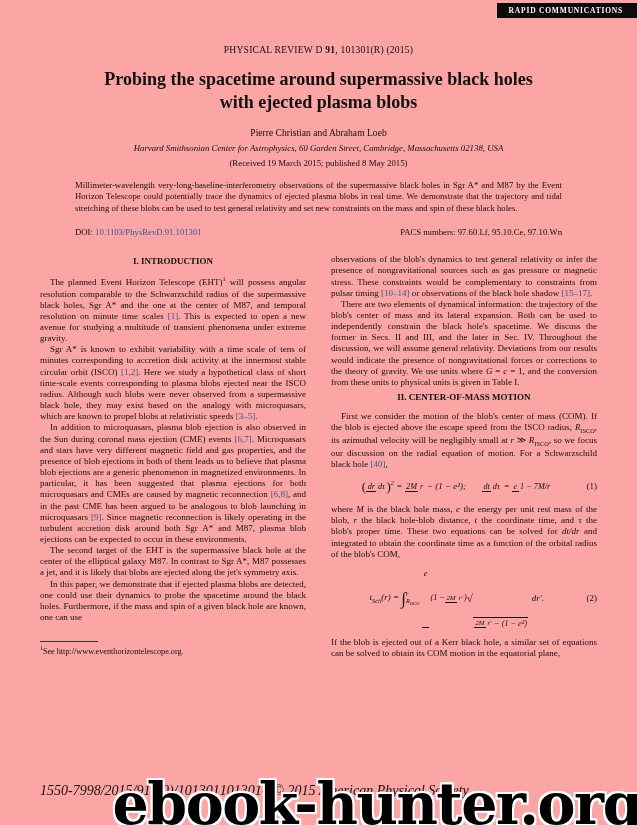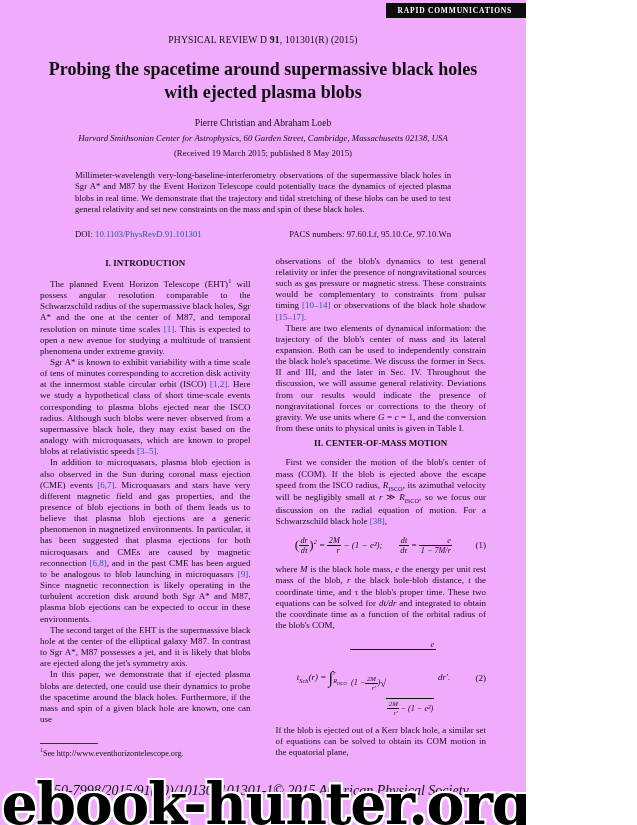--- a/index.html
+++ b/index.html
@@ -1,37 +1,37 @@
 <!DOCTYPE html>
 <html><head>
 <meta charset="utf-8">
 <style>
   html, body { margin: 0; padding: 0; background: #fff; }
   .page {
     position: relative;
-    width: 526px;
+    width: 637px;
     height: 825px;
-    background: #f0abfc;
+    background: #fca5a5;
     overflow: hidden;
     font-family: "Liberation Serif", "DejaVu Serif", serif;
     color: #111;
   }
   .badge {
     position: absolute;
     top: 3px;
     right: 0;
     background: #0c0c0c;
     color: #fff;
     font-size: 7.5px;
     font-weight: bold;
     letter-spacing: 0.8px;
     padding: 3px 14px 3px 12px;
   }
   .masthead {
-    margin-top: 34px;
+    margin-top: 44px;
     text-align: center;
     font-size: 9.6px;
     letter-spacing: 0.2px;
   }
   .masthead .b { font-weight: bold; }
   .title {
     margin-top: 13px;
     text-align: center;
     font-weight: bold;
     font-size: 18px;
@@ -81,22 +81,22 @@
     align-items: center;
     margin: 9px 0;
     font-style: italic;
     font-size: 9px;
     text-align: left;
   }
   .eq-body { flex: 1; text-align: center; }
   .eq-num { font-style: normal; margin-left: 4px; }
   .fr {
     display: inline-flex;
-    flex-direction: column;
-    text-align: right;
+    flex-direction: row;
+    text-align: center;
     vertical-align: middle;
     line-height: 1.1;
     font-size: 8.2px;
   }
   .fr .fn { border-bottom: 0.8px solid currentColor; padding: 0 1.5px; }
   .fr .fd { padding: 0 1.5px; }
   .fr.tiny { font-size: 6.8px; vertical-align: middle; }
   .bigp { font-size: 13px; font-style: normal; vertical-align: middle; }
   .eqgap { display: inline-block; width: 16px; }
   .int { font-size: 17px; font-style: normal; vertical-align: middle; }
@@ -188,21 +188,21 @@
       <p>The second target of the EHT is the supermassive black hole at the center of the elliptical galaxy M87. In contrast to Sgr A*, M87 possesses a jet, and it is likely that blobs are ejected along the jet's symmetry axis.</p>
       <p>In this paper, we demonstrate that if ejected plasma blobs are detected, one could use their dynamics to probe the spacetime around the black holes. Furthermore, if the mass and spin of a given black hole are known, one can use</p>
       <div class="fn-rule"></div>
       <div class="footnote"><sup>1</sup><span>See </span><span class="fn-url">http://www.eventhorizontelescope.org</span><span>.</span></div>
     </div>
 
     <div class="col">
       <p class="noindent">observations of the blob's dynamics to test general relativity or infer the presence of nongravitational sources such as gas pressure or magnetic stress. These constraints would be complementary to constraints from pulsar timing <span class="cite">[10–14]</span> or observations of the black hole shadow <span class="cite">[15–17]</span>.</p>
       <p>There are two elements of dynamical information: the trajectory of the blob's center of mass and its lateral expansion. Both can be used to independently constrain the black hole's spacetime. We discuss the former in Secs. II and III, and the later in Sec. IV. Throughout the discussion, we will assume general relativity. Deviations from our results would indicate the presence of nongravitational forces or corrections to the theory of gravity. We use units where <i>G</i> = <i>c</i> = 1, and the conversion from these units to physical units is given in Table I.</p>
       <div class="sec-heading mt">II. CENTER-OF-MASS MOTION</div>
-      <p>First we consider the motion of the blob's center of mass (COM). If the blob is ejected above the escape speed from the ISCO radius, <i>R</i><sub>ISCO</sub>, its azimuthal velocity will be negligibly small at <i>r</i> ≫ <i>R</i><sub>ISCO</sub>, so we focus our discussion on the radial equation of motion. For a Schwarzschild black hole <span class="cite">[38]</span>,</p>
+      <p>First we consider the motion of the blob's center of mass (COM). If the blob is ejected above the escape speed from the ISCO radius, <i>R</i><sub>ISCO</sub>, its azimuthal velocity will be negligibly small at <i>r</i> ≫ <i>R</i><sub>ISCO</sub>, so we focus our discussion on the radial equation of motion. For a Schwarzschild black hole <span class="cite">[40]</span>,</p>
 
       <div class="equation">
         <span class="eq-body"><span class="bigp">(</span><span class="fr">
               <span class="fn">dr</span>
               <span class="fd">dτ</span>
             </span><span class="bigp">)</span><sup>2</sup> <span>=</span> <span class="fr">
               <span class="fn">2M</span>
               <span class="fd">r</span>
             </span> <span>− (1 − e²);</span><span class="eqgap"></span><span class="fr">
               <span class="fn">dt</span>

